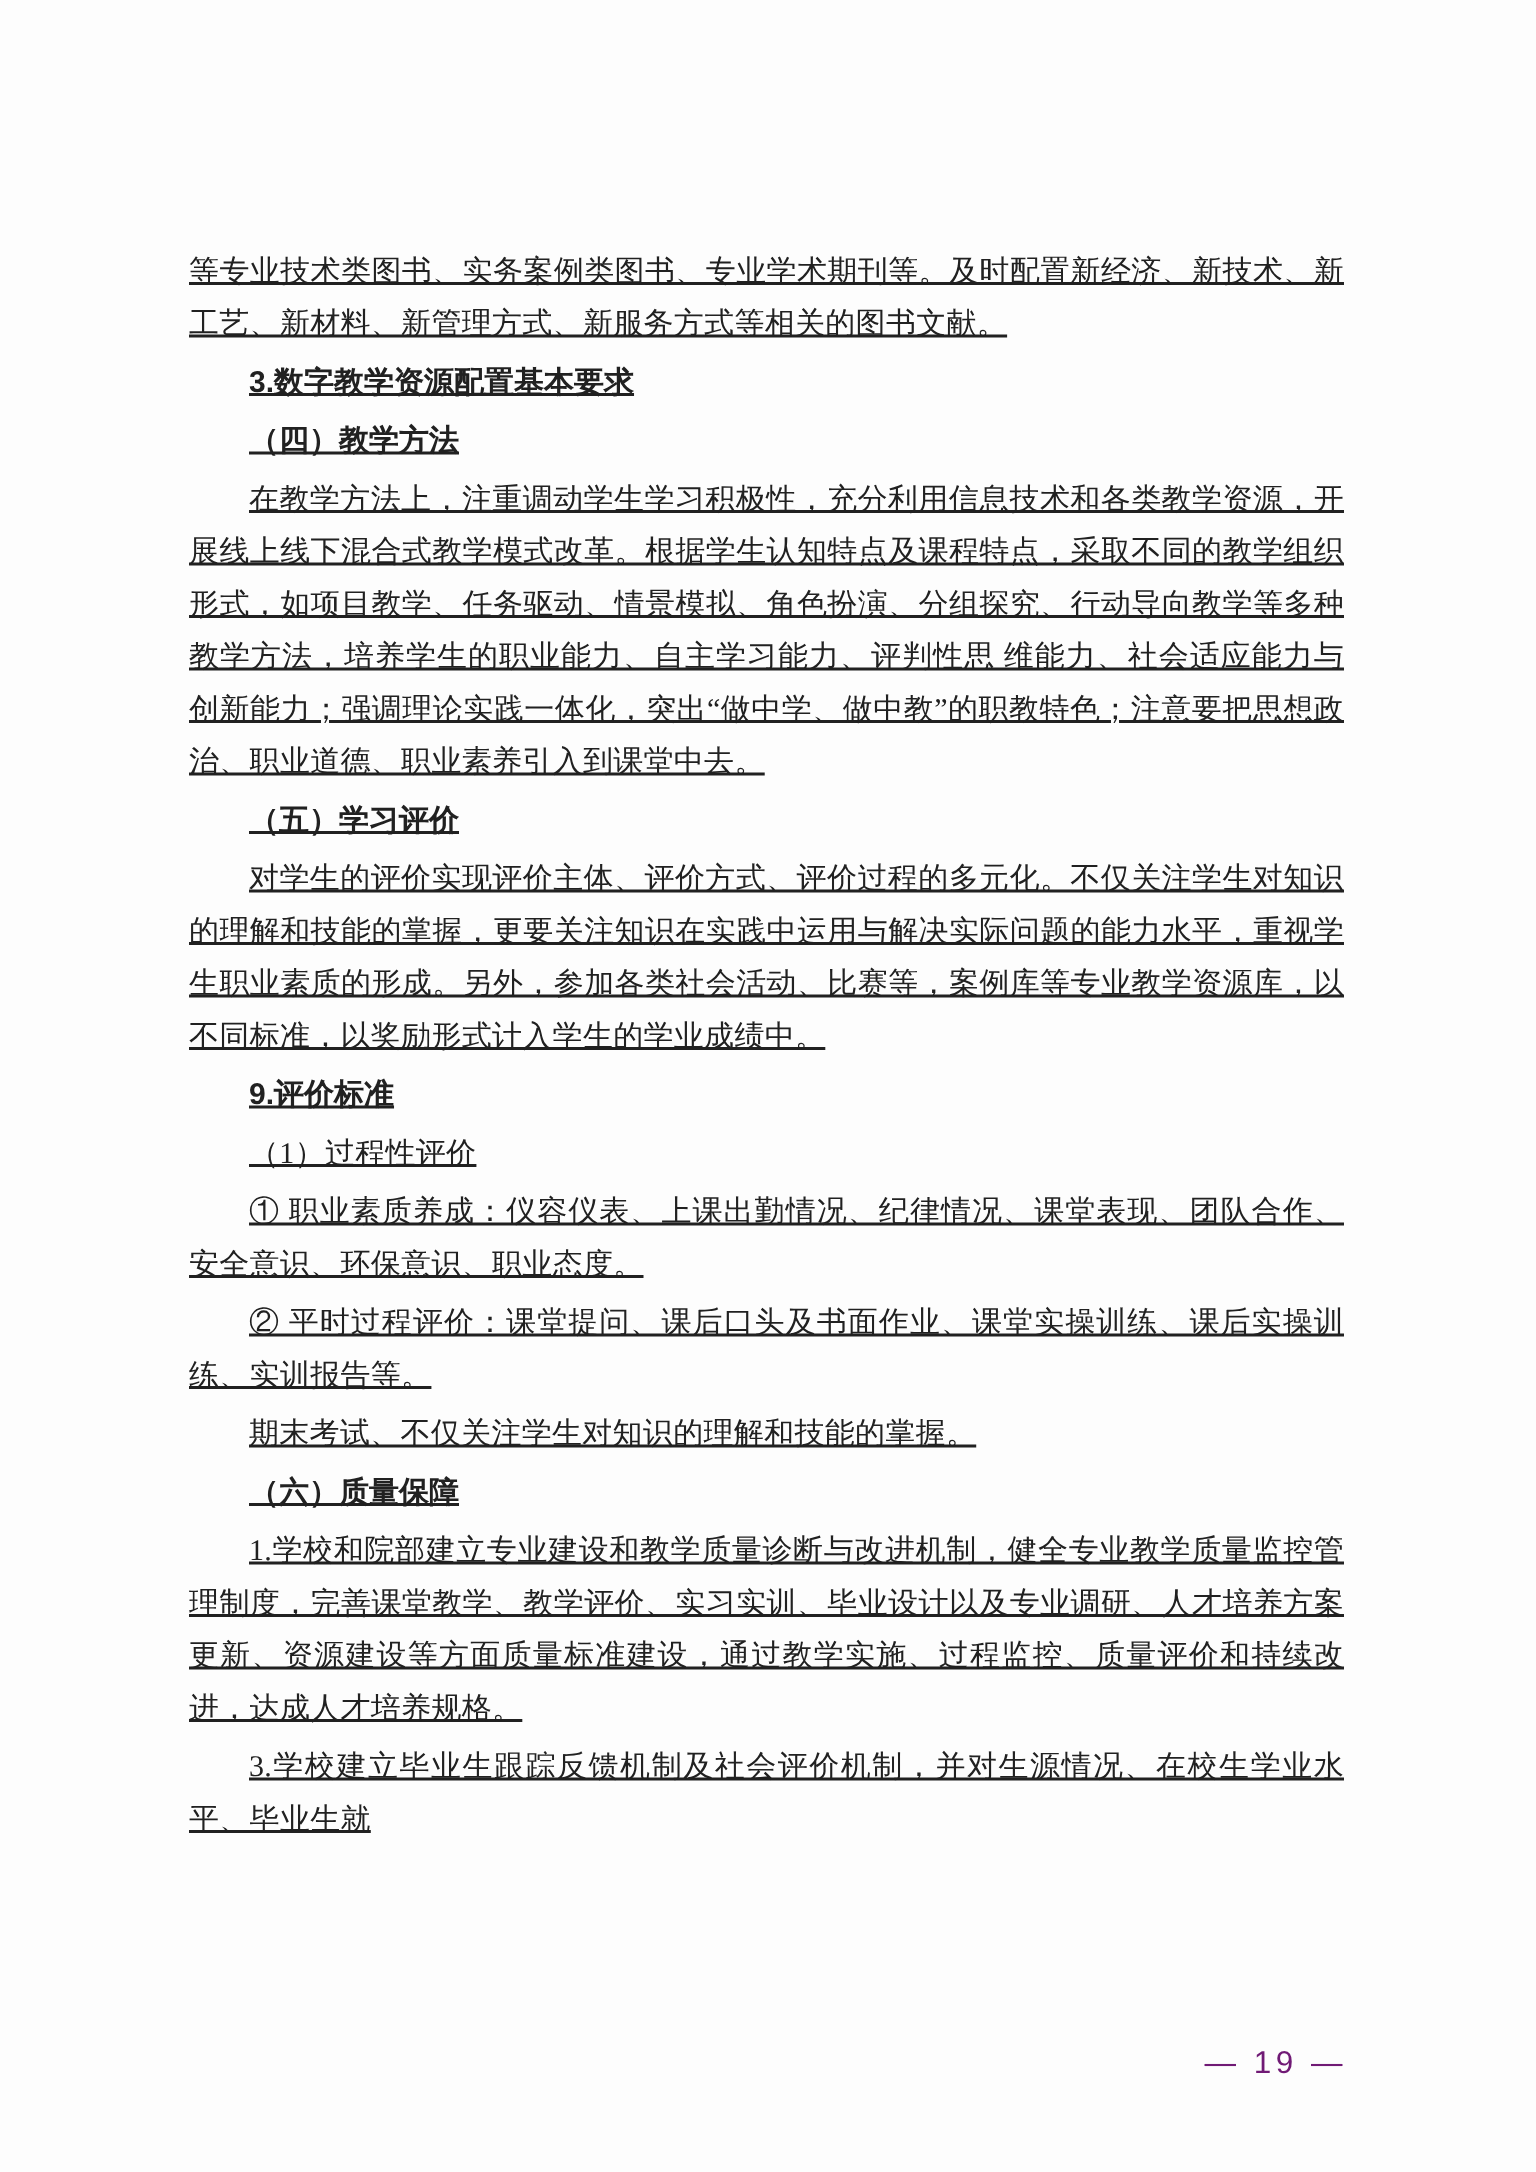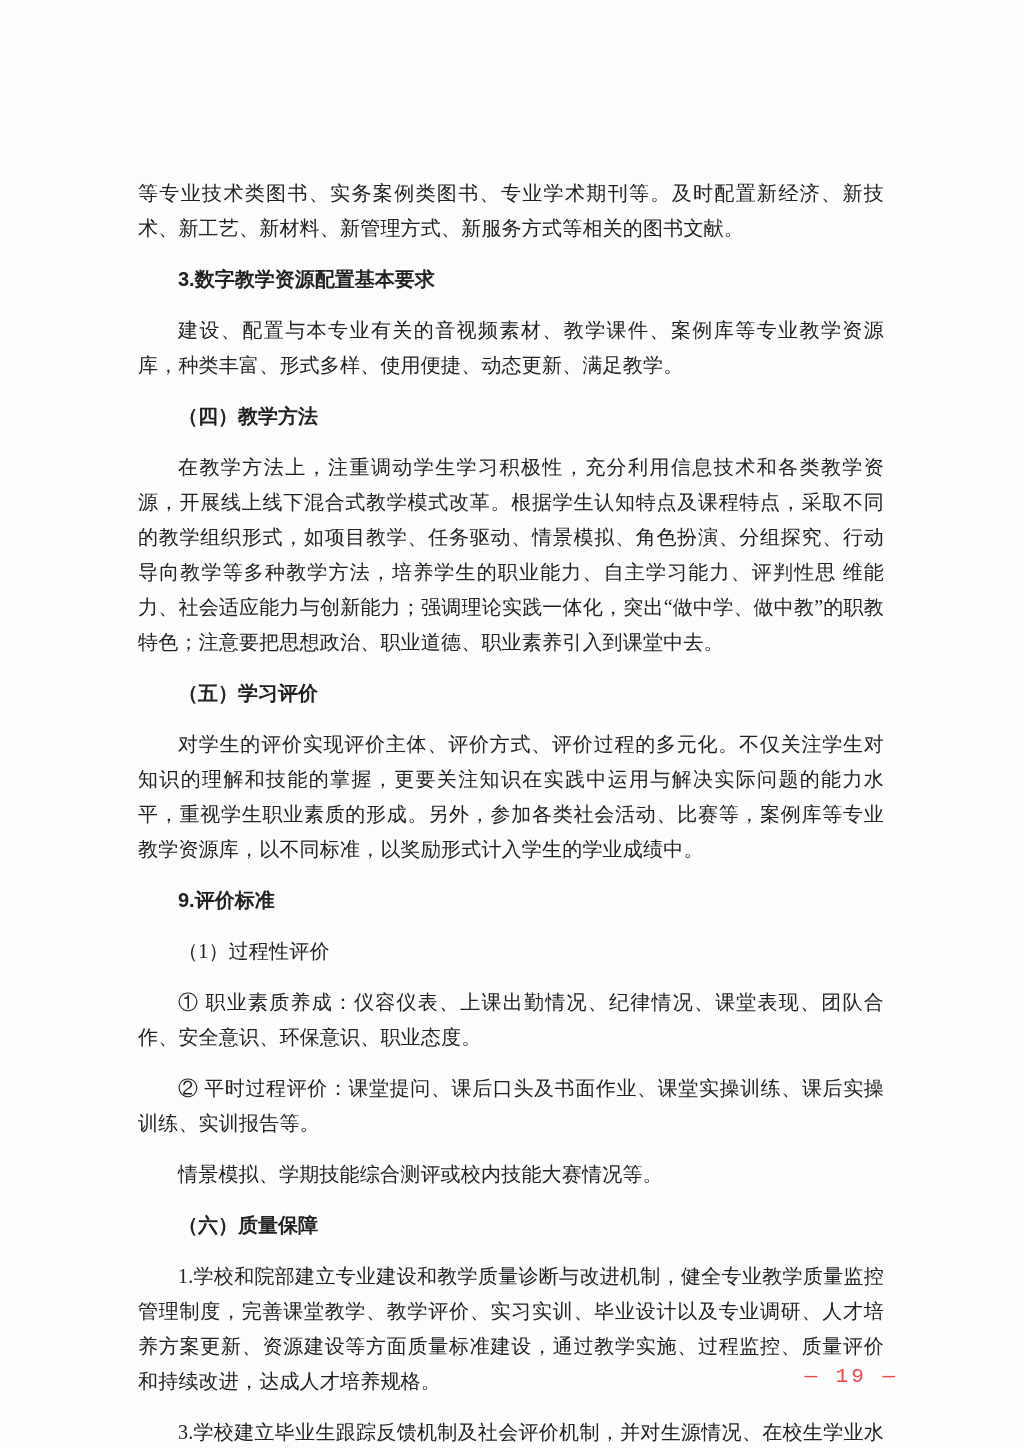--- a/index.html
+++ b/index.html
@@ -16,63 +16,63 @@
     font-family: "Liberation Serif", "DejaVu Serif", serif;
     color: #212121;
   }
   .content {
     position: absolute;
     left: 122px;
     top: 160px;
     width: 778px;
   }
   .content p {
-    margin: 16px;
+    margin: 4px;
     font-size: 20px;
     line-height: 35px;
     text-align: justify;
     letter-spacing: 0.2px;
+    text-decoration: underline;
   }
   .content p.p,
   .content p.h {
     text-indent: 2em;
   }
   .content p.cont {
     text-indent: 0;
   }
   .content p.h {
     font-weight: bold;
     font-family: "Liberation Sans", "DejaVu Sans", sans-serif;
     letter-spacing: 0;
   }
   .page-number {
     position: absolute;
     right: 126px;
     bottom: 60px;
     font-size: 21px;
     letter-spacing: 3px;
-    color: #ef4444;
-    font-family: Liberation Mono, monospace;
+    color: #701a75;
+    font-family: Liberation Sans, sans-serif;
   }
 </style>
 </head>
 <body>
 
 <div class="page">
   <main class="content">
       <p class="cont">等专业技术类图书、实务案例类图书、专业学术期刊等。及时配置新经济、新技术、新工艺、新材料、新管理方式、新服务方式等相关的图书文献。</p>
       <p class="h">3.数字教学资源配置基本要求</p>
-      <p class="p">建设、配置与本专业有关的音视频素材、教学课件、案例库等专业教学资源库，种类丰富、形式多样、使用便捷、动态更新、满足教学。</p>
       <p class="h">（四）教学方法</p>
       <p class="p">在教学方法上，注重调动学生学习积极性，充分利用信息技术和各类教学资源，开展线上线下混合式教学模式改革。根据学生认知特点及课程特点，采取不同的教学组织形式，如项目教学、任务驱动、情景模拟、角色扮演、分组探究、行动导向教学等多种教学方法，培养学生的职业能力、自主学习能力、评判性思 维能力、社会适应能力与创新能力；强调理论实践一体化，突出“做中学、做中教”的职教特色；注意要把思想政治、职业道德、职业素养引入到课堂中去。</p>
       <p class="h">（五）学习评价</p>
       <p class="p">对学生的评价实现评价主体、评价方式、评价过程的多元化。不仅关注学生对知识的理解和技能的掌握，更要关注知识在实践中运用与解决实际问题的能力水平，重视学生职业素质的形成。另外，参加各类社会活动、比赛等，案例库等专业教学资源库，以不同标准，以奖励形式计入学生的学业成绩中。</p>
       <p class="h">9.评价标准</p>
       <p class="p">（1）过程性评价</p>
       <p class="p">① 职业素质养成：仪容仪表、上课出勤情况、纪律情况、课堂表现、团队合作、安全意识、环保意识、职业态度。</p>
       <p class="p">② 平时过程评价：课堂提问、课后口头及书面作业、课堂实操训练、课后实操训练、实训报告等。</p>
-      <p class="p">情景模拟、学期技能综合测评或校内技能大赛情况等。</p>
+      <p class="p">期末考试、不仅关注学生对知识的理解和技能的掌握。</p>
       <p class="h">（六）质量保障</p>
       <p class="p">1.学校和院部建立专业建设和教学质量诊断与改进机制，健全专业教学质量监控管理制度，完善课堂教学、教学评价、实习实训、毕业设计以及专业调研、人才培养方案更新、资源建设等方面质量标准建设，通过教学实施、过程监控、质量评价和持续改进，达成人才培养规格。</p>
       <p class="p">3.学校建立毕业生跟踪反馈机制及社会评价机制，并对生源情况、在校生学业水平、毕业生就</p>
     </main>
   <div class="page-number">— 19 —</div>
 </div>
 
 </body></html>

